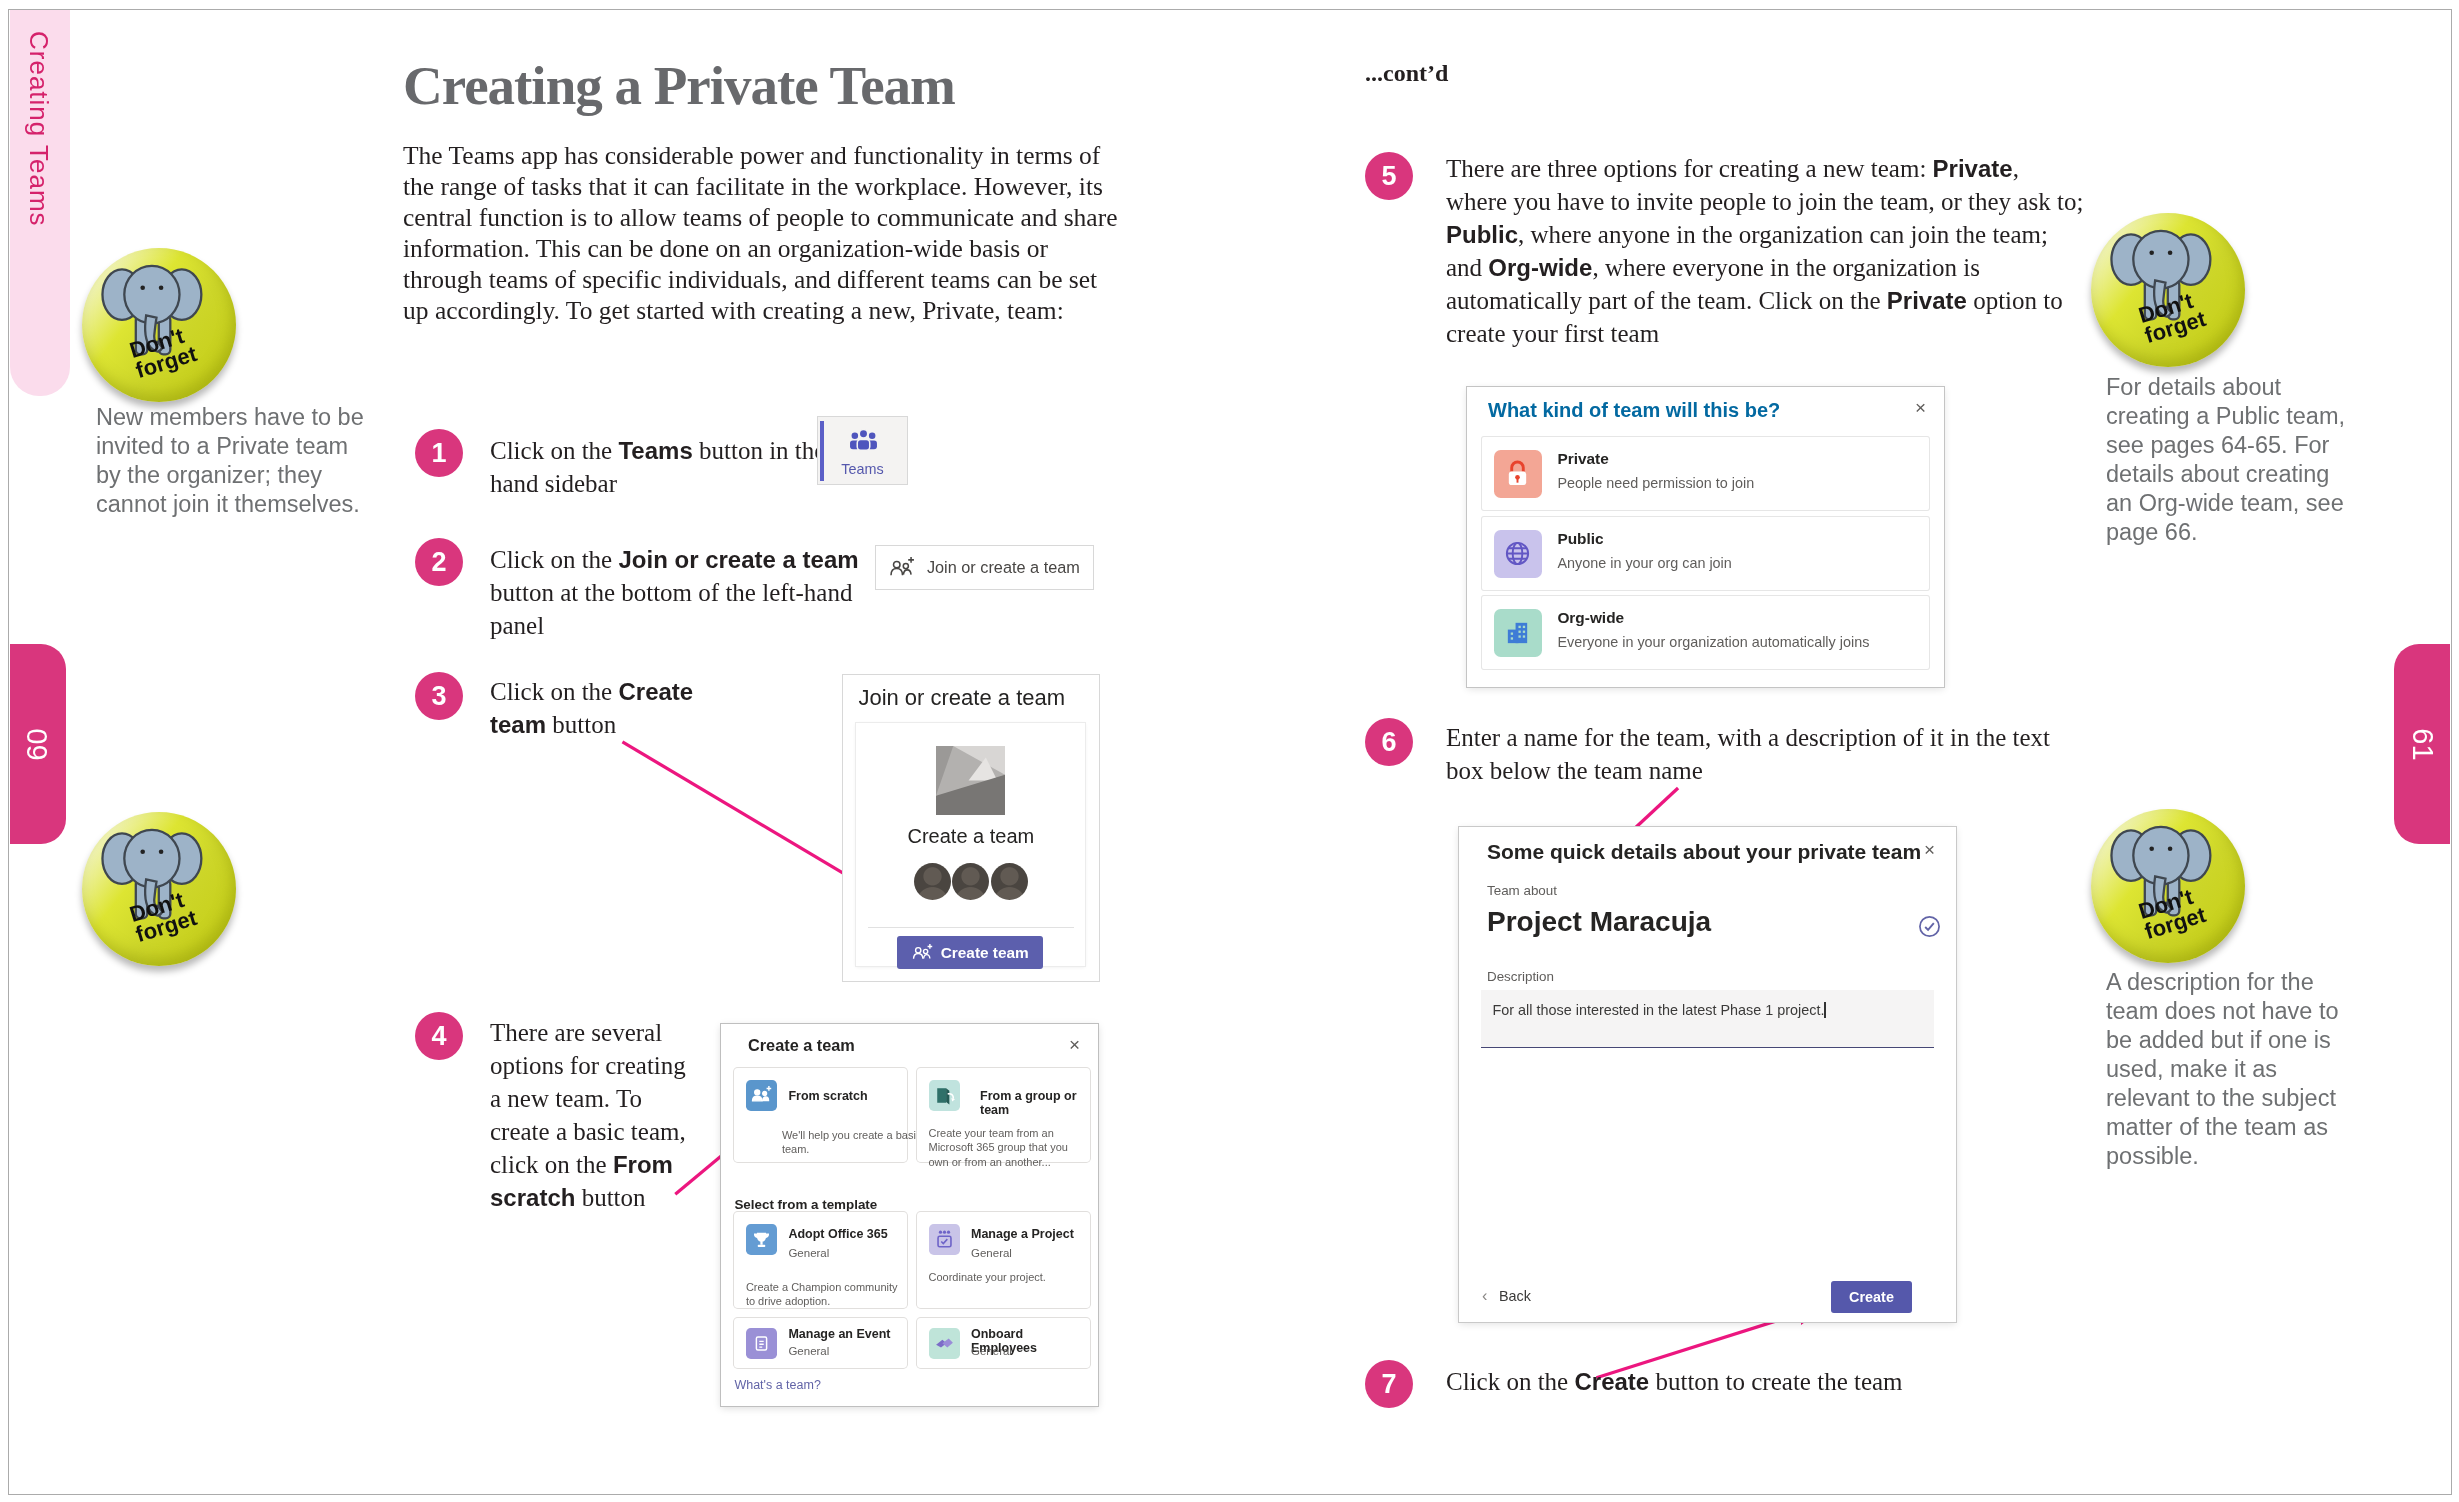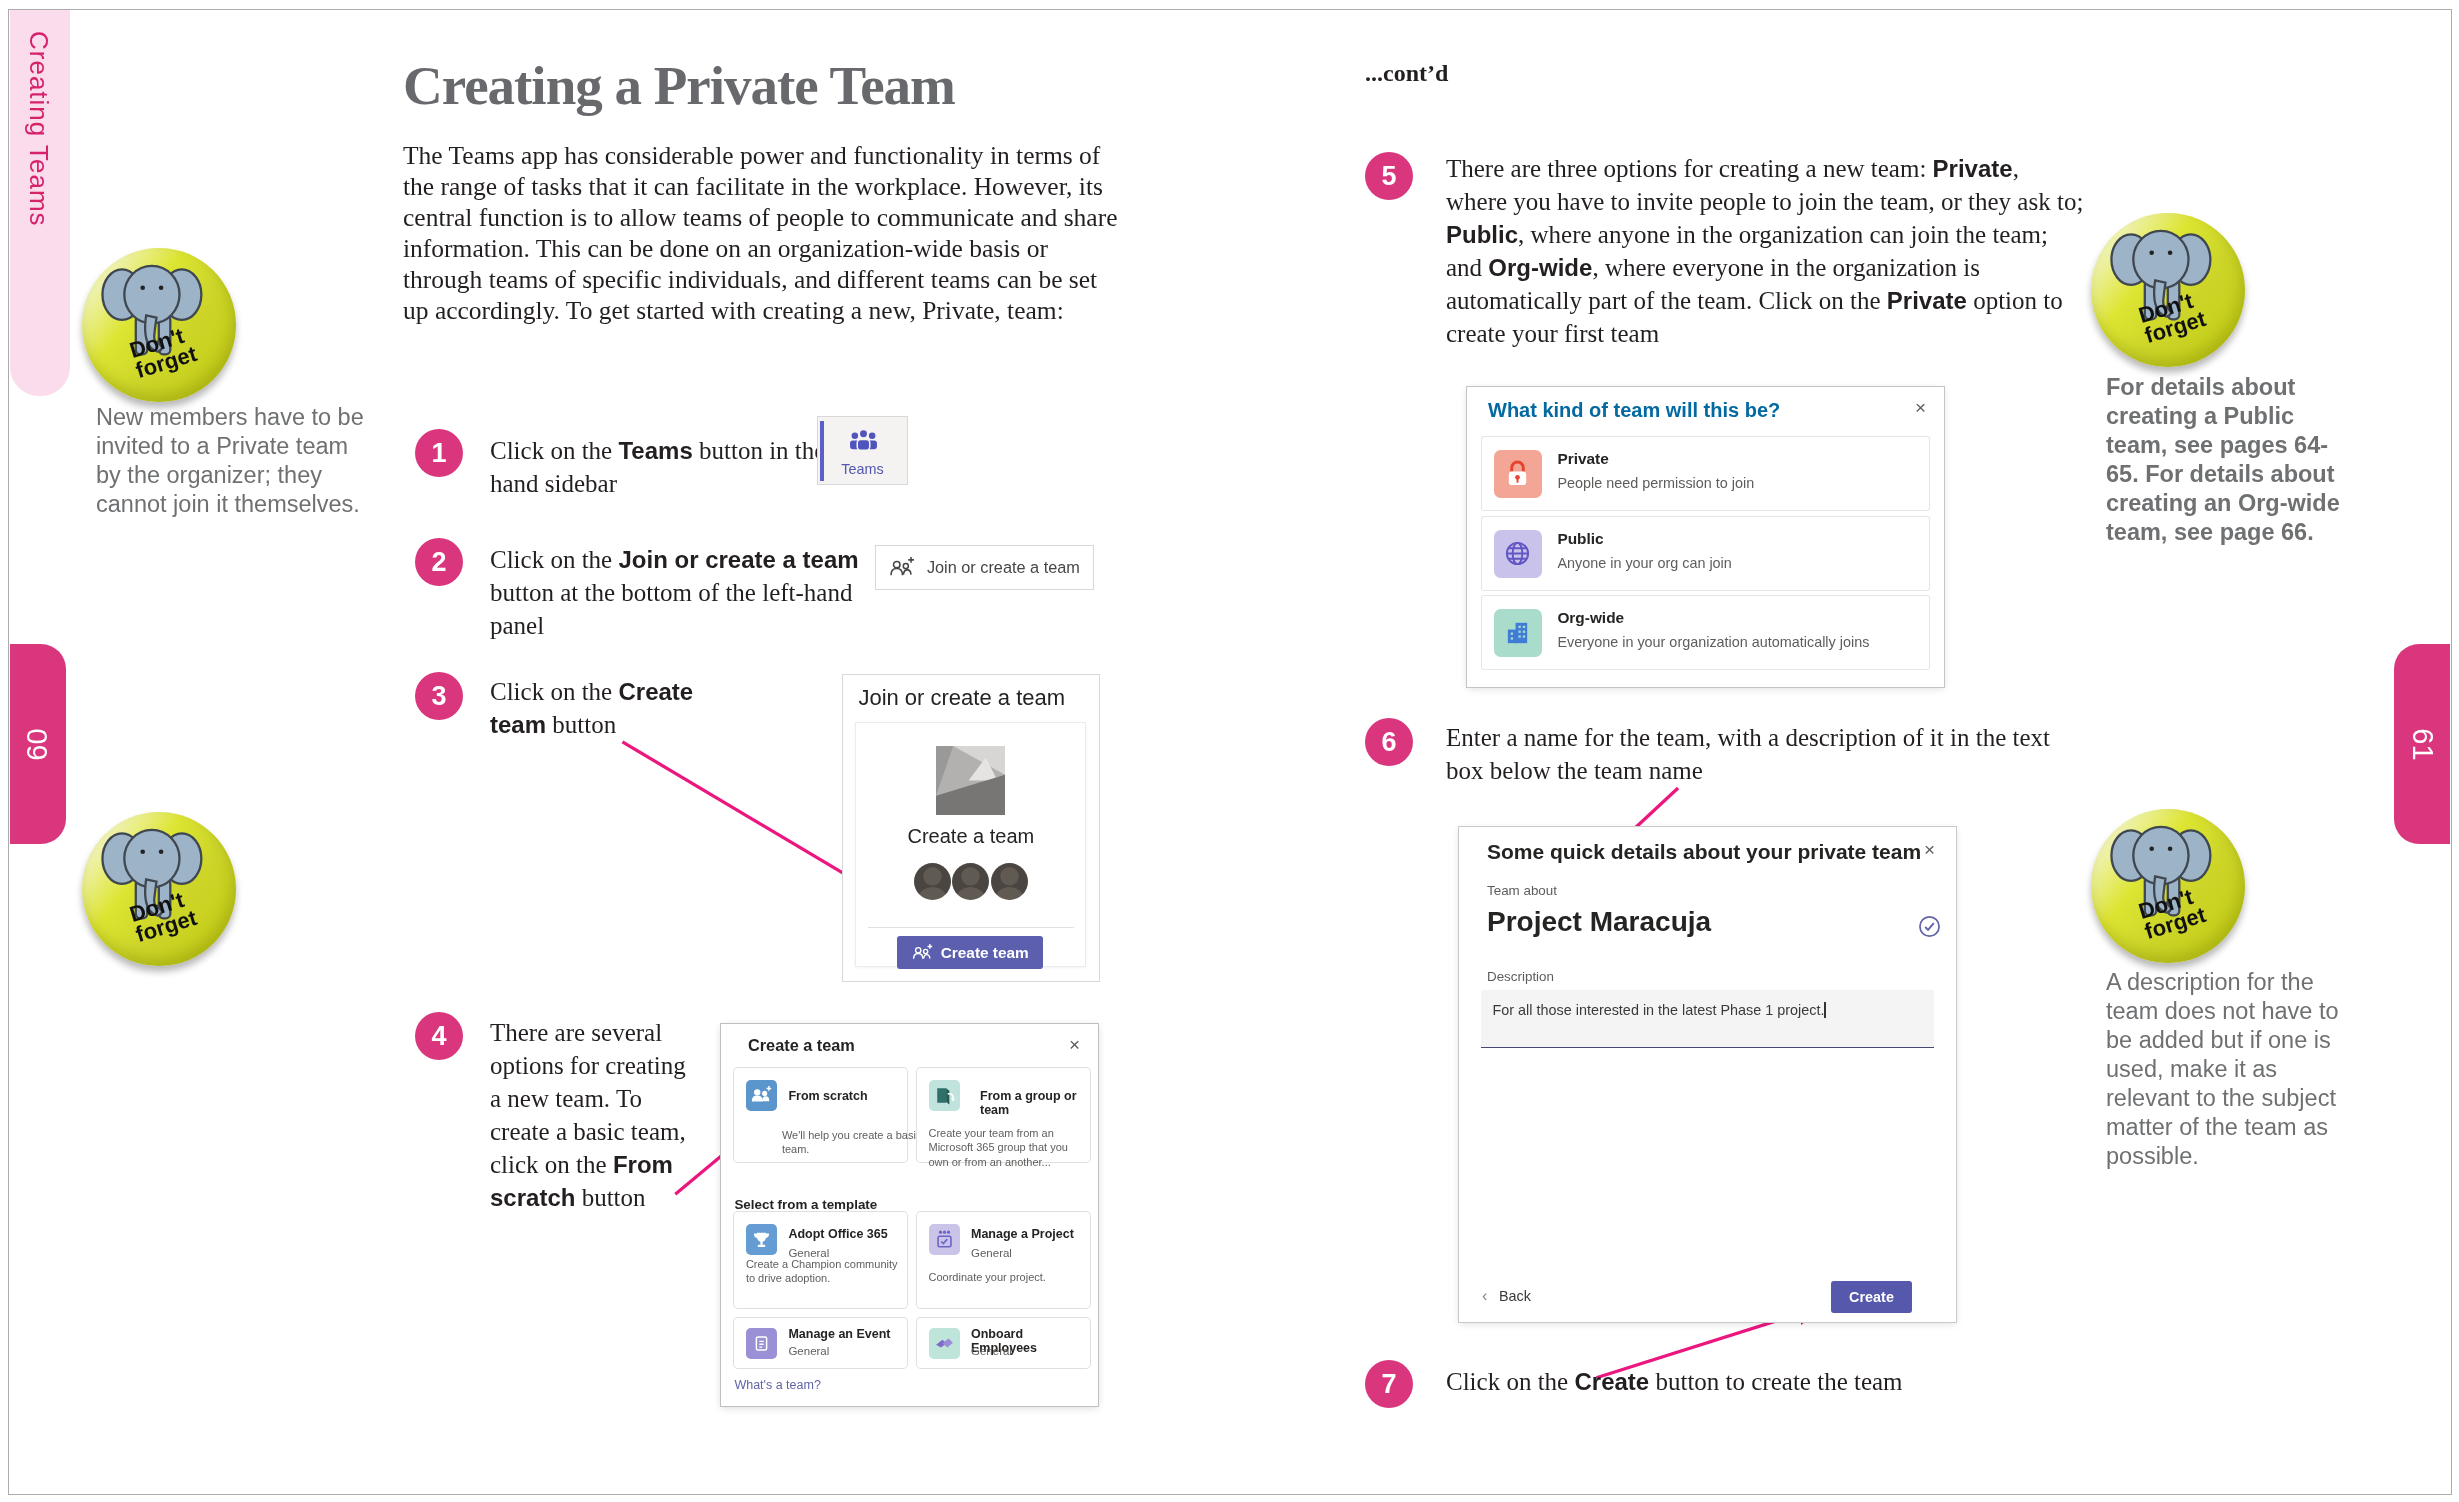--- a/index.html
+++ b/index.html
@@ -281,21 +281,21 @@
         <svg width="21" height="21" viewBox="0 0 28 26" fill="#fff">
           <path d="M8,4 h12 v6 a6,6 0 0 1 -12,0 z"></path>
           <path d="M8,5 h-4 a5,5 0 0 0 5,6 z"></path>
             <path d="M20,5 h4 a5,5 0 0 1 -5,6 z"></path>
           <rect x="12.5" y="15" width="3" height="5"></rect>
             <rect x="9" y="20" width="10" height="3" rx="1"></rect>
         </svg>
       </div>
       <div class="ct" style="left:54px;top:15.4px;">Adopt Office 365</div>
       <div class="cs" style="left:54px;top:35px;">General</div>
-      <div class="cd" style="left:11.5px;top:45px;width:154px;">Create a Champion community to drive adoption.</div>
+      <div class="cd" style="left:11.5px;top:68px;width:154px;">Create a Champion community to drive adoption.</div>
     </div>
 
     <div class="ccard" style="left:196px;top:188px;height:96px;">
       <div class="tile" style="left:11.5px;top:11.5px;background:#c9c4e8;">
         <svg width="21" height="21" viewBox="0 0 26 26">
           <g fill="#6e64c8">
               <circle cx="8" cy="4" r="2"></circle>
               <circle cx="13" cy="4" r="2"></circle>
               <circle cx="18" cy="4" r="2"></circle>
             </g>
@@ -431,21 +431,21 @@
         <rect x="32" y="48" width="10" height="34" rx="4"></rect>
         <rect x="52" y="48" width="10" height="34" rx="4"></rect>
         <ellipse cx="46" cy="30" rx="24" ry="25"></ellipse>
         <path d="M41,48 q-3,20 4,28 q7,7 10,0 l-4,-5 q-3,1 -3,-5 q1,-10 2,-16 z"></path>
       </g>
       <circle cx="38" cy="24" r="2" fill="#222"></circle>
       <circle cx="54" cy="24" r="2" fill="#222"></circle>
     </svg>
     <div class="badge-label">Don't<br>forget</div>
   </div>
-  <div class="note" style="left:2106px;top:373px;width:245px;font-weight:bold;">For details about creating a Public team, see pages 64-65. For details about creating an Org-wide team, see page 66.</div>
+  <div class="note" style="left:2106px;top:373px;width:245px;">For details about creating a Public team, see pages 64-65. For details about creating an Org-wide team, see page 66.</div>
 
   <div class="badge" style="left:2091px;top:809px;">
     <svg width="115" height="106" viewBox="0 0 100 92">
       <g stroke="#3f4750" stroke-width="2" fill="#9db3c8">
         <ellipse cx="20" cy="30" rx="17" ry="22"></ellipse>
         <ellipse cx="72" cy="30" rx="17" ry="22"></ellipse>
         <rect x="32" y="48" width="10" height="34" rx="4"></rect>
         <rect x="52" y="48" width="10" height="34" rx="4"></rect>
         <ellipse cx="46" cy="30" rx="24" ry="25"></ellipse>
         <path d="M41,48 q-3,20 4,28 q7,7 10,0 l-4,-5 q-3,1 -3,-5 q1,-10 2,-16 z"></path>

